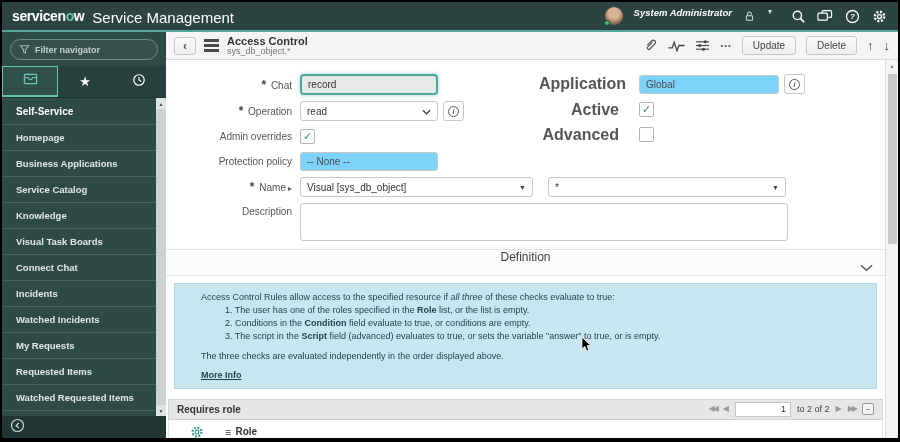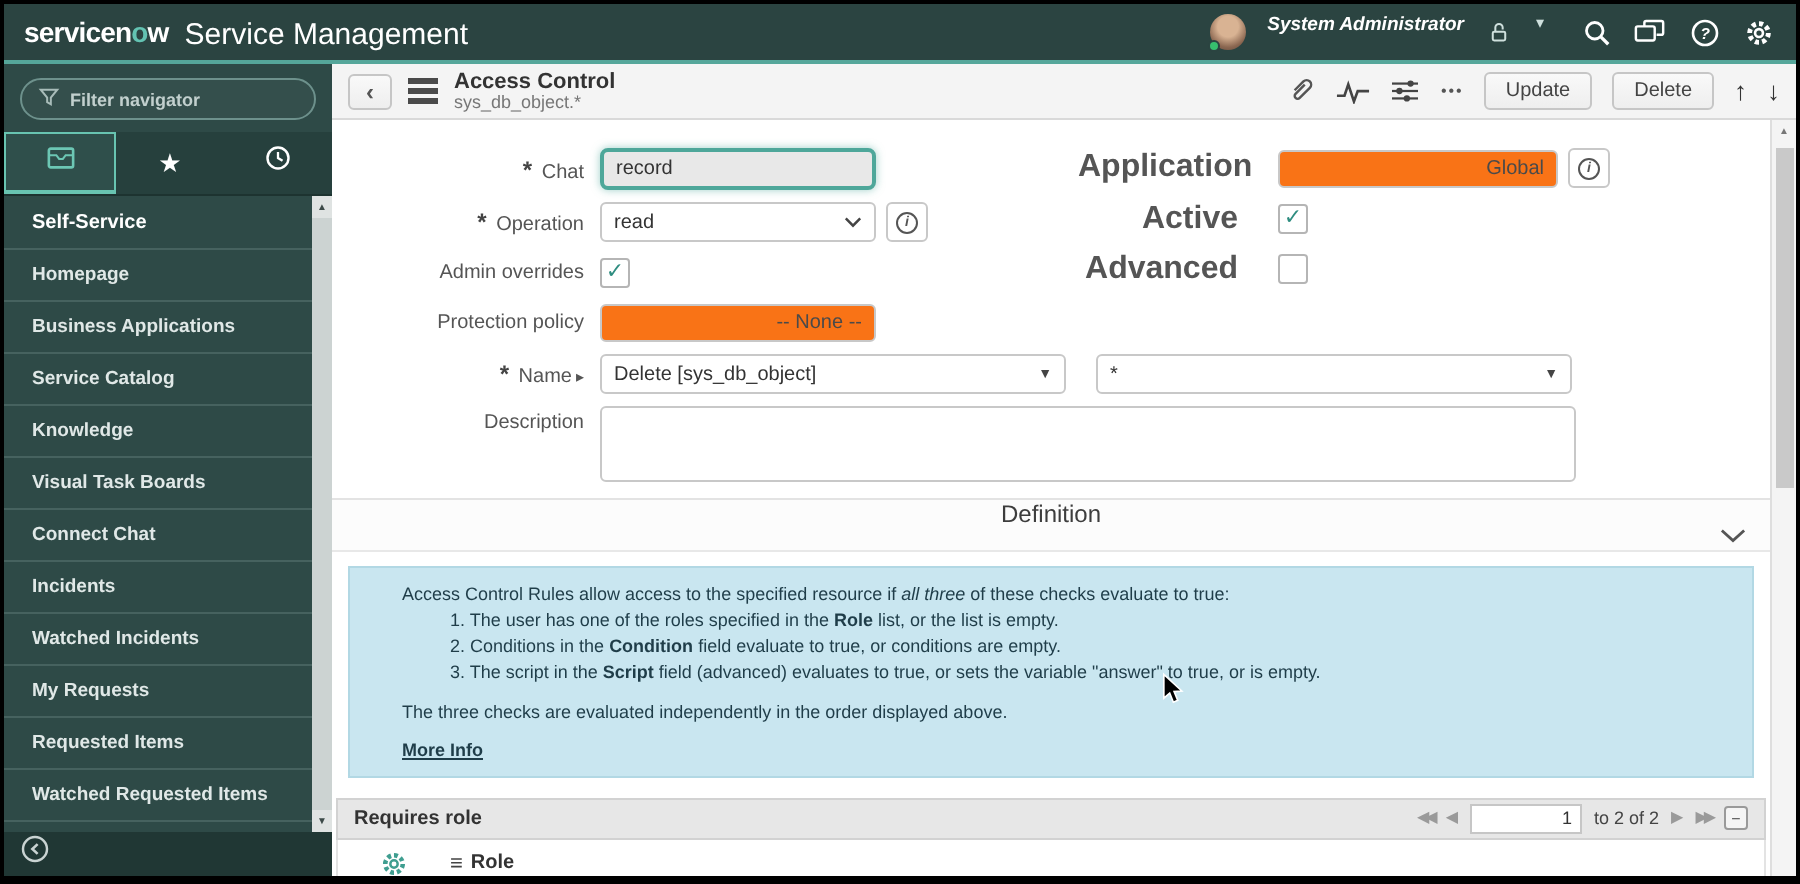--- a/index.html
+++ b/index.html
@@ -87,21 +87,21 @@
   .form-top { display:flex; }
   .col-left { width:369px; flex:0 0 369px; }
   .col-right { flex:1; }
   .frow { display:flex; align-items:center; margin-bottom:6px; min-height:19px; }
   .flabel { width:130px; flex:0 0 130px; text-align:right; font-size:10px; color:#555; padding-right:8px; }
   .flabel-r { width:100px; flex:0 0 100px; text-align:right; font-size:16px; color:#555; padding-right:20px;font-weight:bold; }
   .req { font-weight:bold; color:#444; font-size:12px; margin-right:2px; }
   .ref-caret { font-size:8px; color:#555; margin-left:2px; }
   .tinput { height:19px; border:1px solid #c8c8c8; border-radius:3px; font-size:10px; color:#333;
     padding:0 6px; font-family:inherit; background:#fff; }
-  .readonly { background:#f97316; color:#4a4a4a;text-align:right; }
+  .readonly { background:#7dd3fc; color:#4a4a4a; }
   .focus-teal { background:#e8e8e8; border:2px solid #4ea79a; border-radius:4px;
     box-shadow:0 0 4px rgba(78,167,154,0.55); height:21px; }
   .w138 { width:138px; }
   .w140 { width:140px; }
   .selectbox { height:20px; border:1px solid #c8c8c8; border-radius:3px; background:#fff;
     display:flex; align-items:center; font-size:10px; color:#333; padding:0 6px; cursor:pointer; }
   .selectbox .sel-caret { margin-left:auto; font-size:7px; color:#444; padding-left:6px; }
   .chev-svg { margin-left:auto; }
   .info-btn { width:21px; height:20px; margin-left:5px; border:1px solid #c8c8c8; border-radius:3px;
     background:#fff; display:flex; align-items:center; justify-content:center; cursor:pointer; }
@@ -350,21 +350,21 @@
                 <div class="frow">
                   <span class="flabel-r">Advanced</span>
                   <span class="checkbox"></span>
                 </div>
               </div>
             </div>
 
             <div class="frow">
               <span class="flabel"><span class="req">*</span> <span>Name</span><span class="ref-caret">▸</span></span>
               <div class="selectbox name-select1">
-                <span>Delete [sys_db_object]</span>
+                <span>Visual [sys_db_object]</span>
                 <span class="sel-caret">▼</span>
               </div>
               <div class="selectbox name-select2">
                 <span>*</span>
                 <span class="sel-caret">▼</span>
               </div>
             </div>
             <div class="frow align-top">
               <span class="flabel" style="padding-top:3px">Description</span>
               <textarea class="textarea" style=""></textarea>

